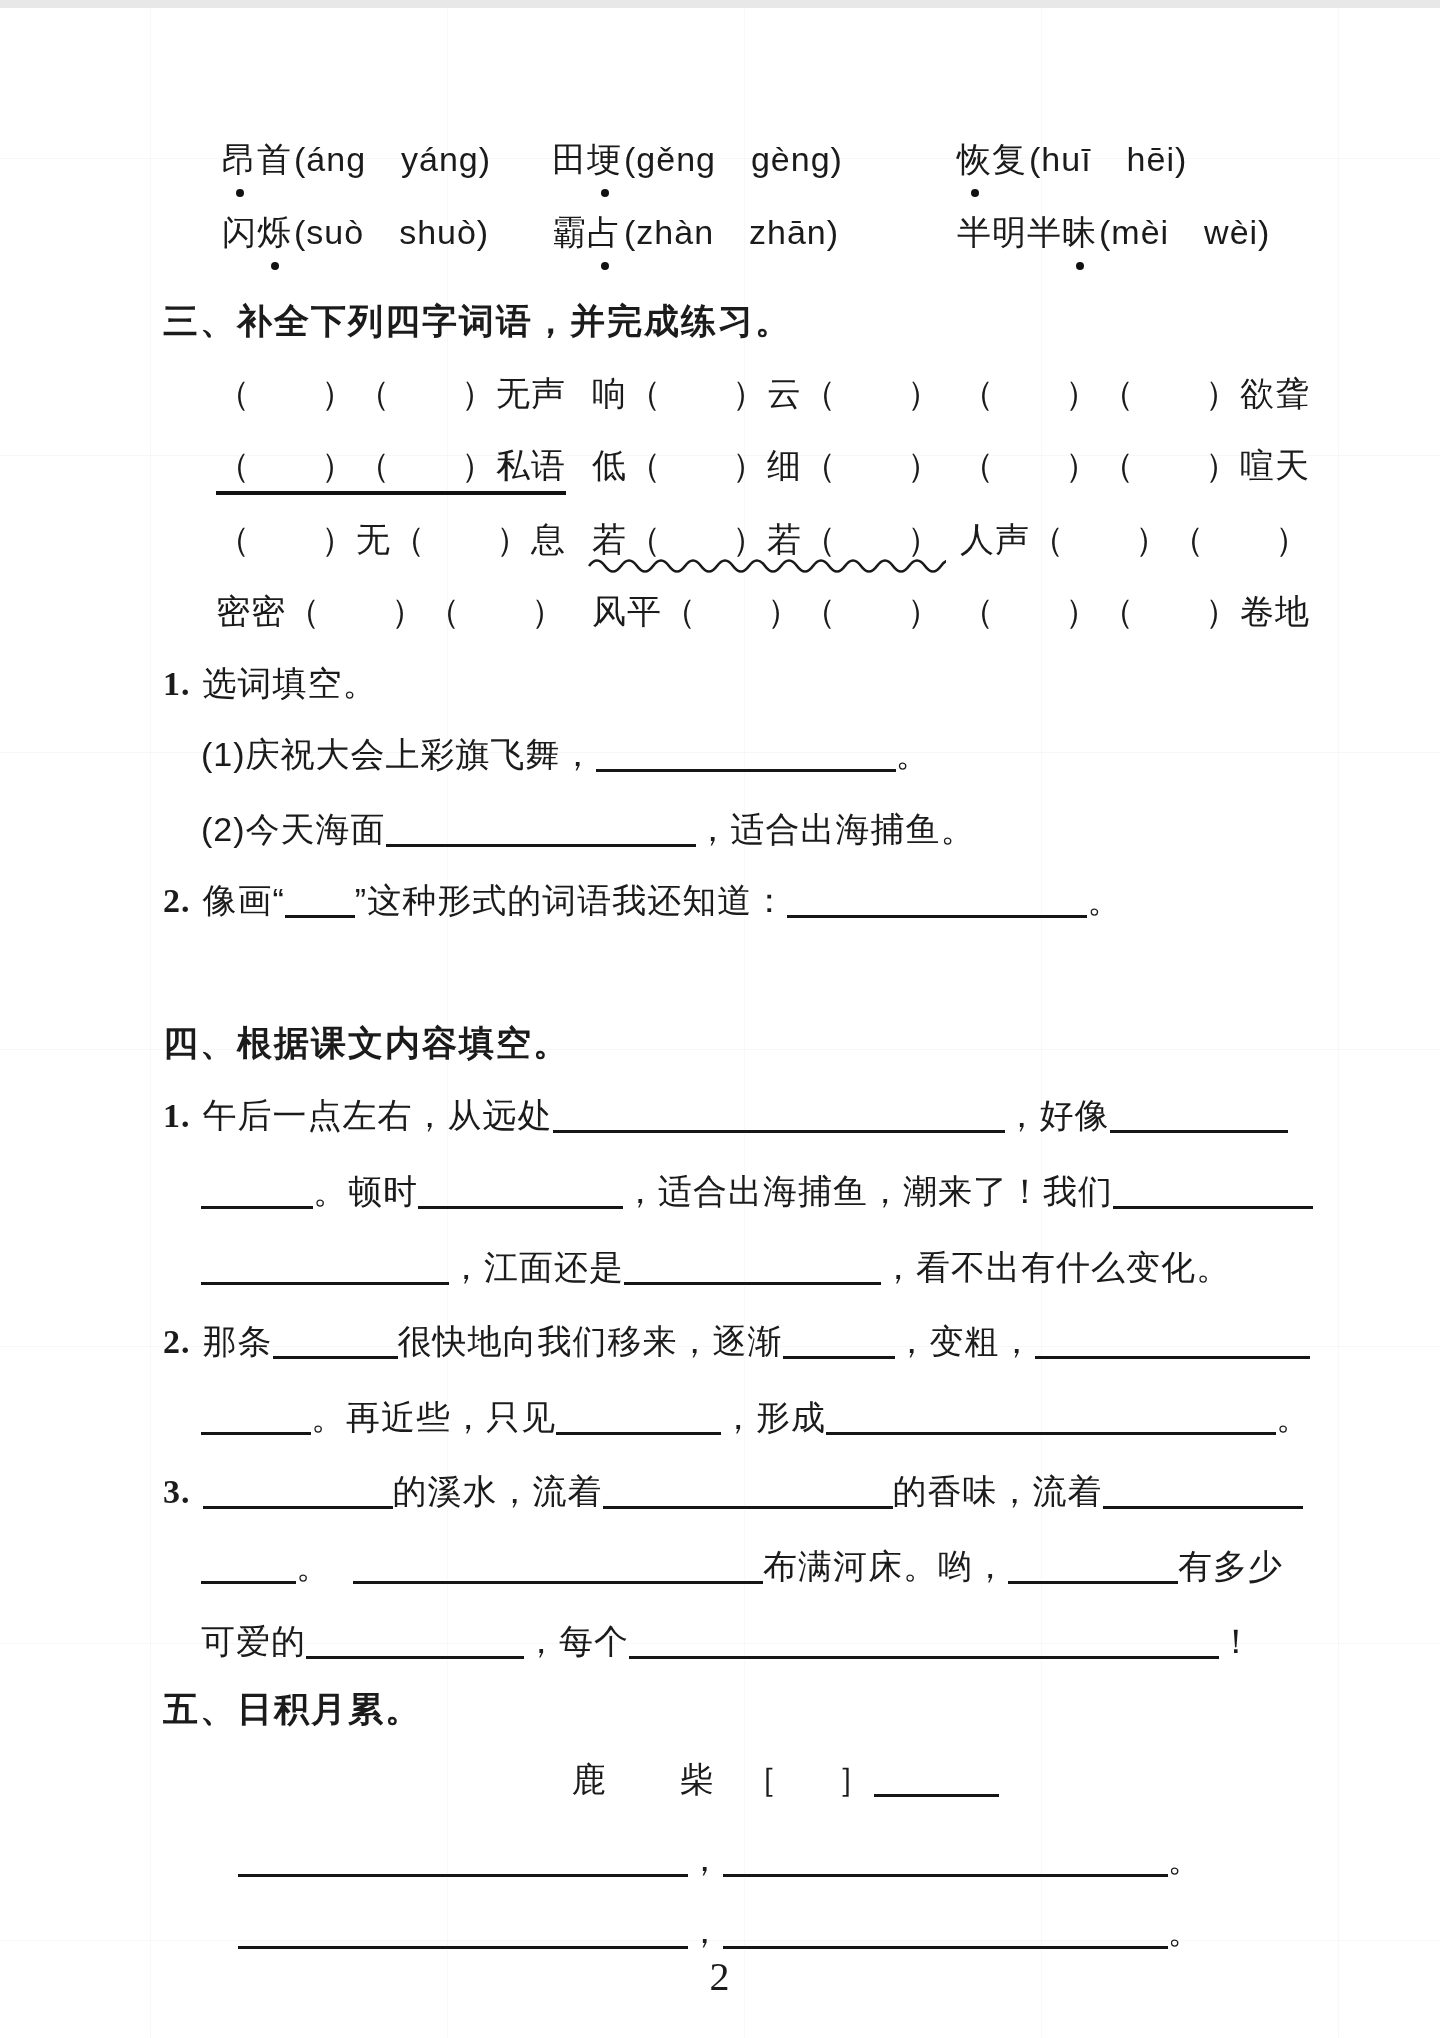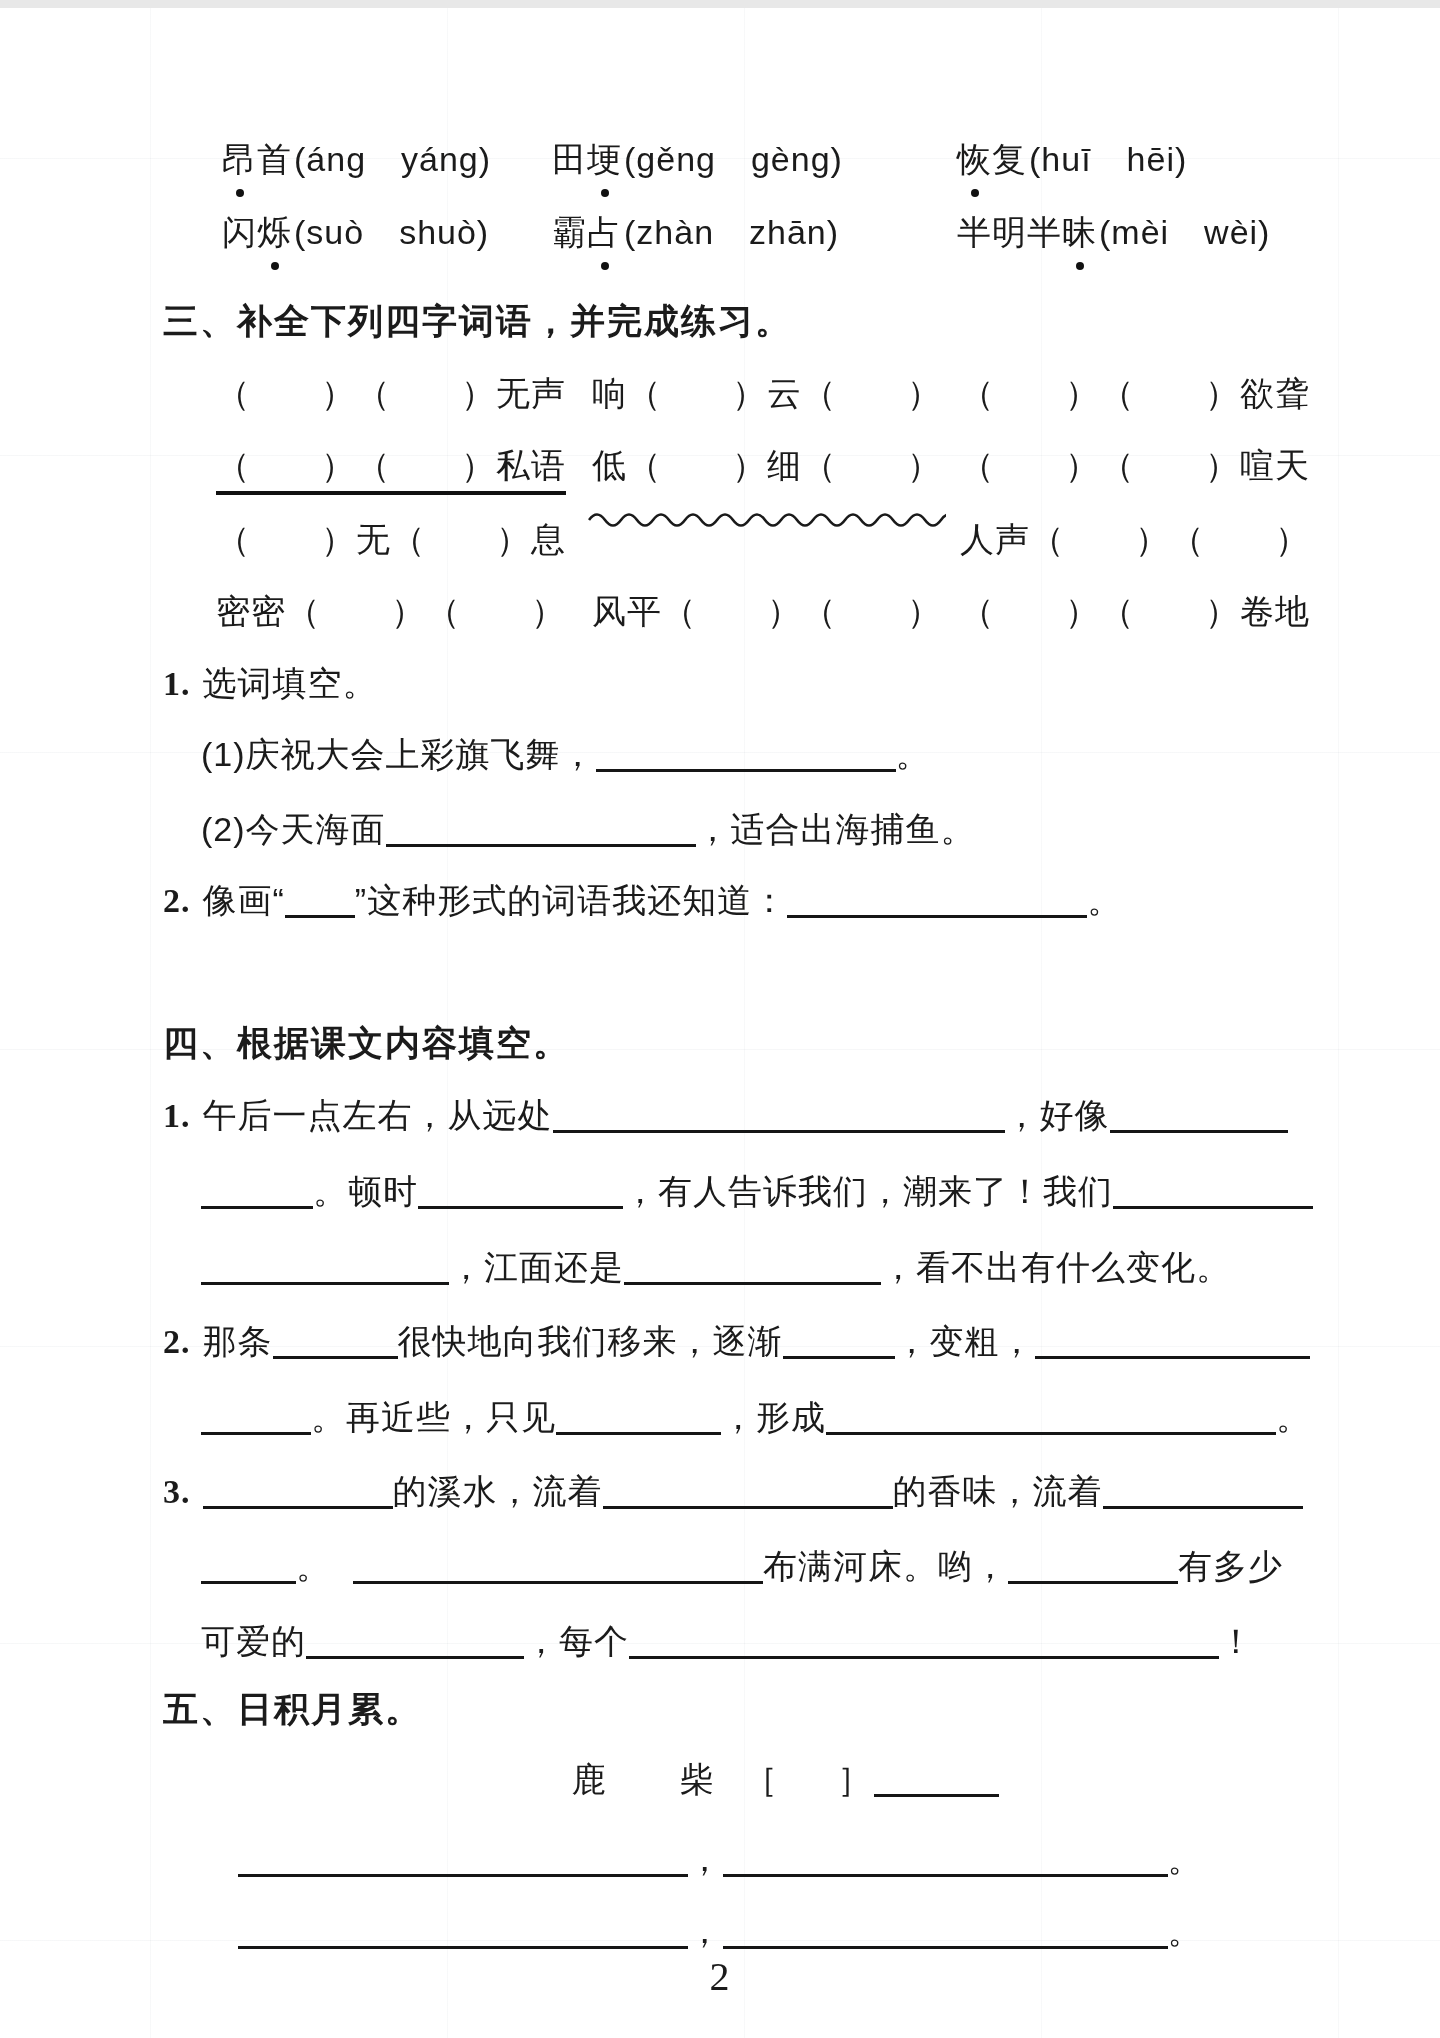--- a/index.html
+++ b/index.html
@@ -54,40 +54,40 @@
       <span class="cell c1"><span>响（　　）云（　　）</span></span>
       <span class="cell c2"><span>（　　）（　　）欲聋</span></span>
     </div>
   <div class="line" style="top:434px">
       <span class="cell c0"><span class="u-solid">（　　）（　　）私语</span></span>
       <span class="cell c1"><span>低（　　）细（　　）</span></span>
       <span class="cell c2"><span>（　　）（　　）喧天</span></span>
     </div>
   <div class="line" style="top:508px">
       <span class="cell c0"><span>（　　）无（　　）息</span></span>
-      <span class="cell c1"><svg width="358" height="16" class="wave-under">
+      <span class="cell c1"><span>若（　　）若（　　）</span><svg width="358" height="16" class="wave-under">
           <path d="M1 8 q 8 -11 16 0 q 8 11 16 0 q 8 -11 16 0 q 8 11 16 0 q 8 -11 16 0 q 8 11 16 0 q 8 -11 16 0 q 8 11 16 0 q 8 -11 16 0 q 8 11 16 0 q 8 -11 16 0 q 8 11 16 0 q 8 -11 16 0 q 8 11 16 0 q 8 -11 16 0 q 8 11 16 0 q 8 -11 16 0 q 8 11 16 0 q 8 -11 16 0 q 8 11 16 0 q 8 -11 16 0 q 8 11 16 0 q 8 -11 16 0" fill="none" stroke="#1a1a1a" stroke-width="2.6"></path>
         </svg></span>
       <span class="cell c2"><span>人声（　　）（　　）</span></span>
     </div>
   <div class="line" style="top:580px">
       <span class="cell c0"><span>密密（　　）（　　）</span></span>
       <span class="cell c1"><span>风平（　　）（　　）</span></span>
       <span class="cell c2"><span>（　　）（　　）卷地</span></span>
     </div>
 
   <div class="line" style="top:652px"><span class="num">1.</span><span class="txt">选词填空。</span></div>
   <div class="line ind" style="top:723px"><span class="txt">(1)庆祝大会上彩旗飞舞，</span><span class="blank" style="width: 300px;"></span><span class="txt">。</span></div>
   <div class="line ind" style="top:798px"><span class="txt">(2)今天海面</span><span class="blank" style="width: 310px;"></span><span class="txt">，适合出海捕鱼。</span></div>
   <div class="line" style="top:869px"><span class="num">2.</span><span class="txt">像画“</span><span class="blank" style="width: 70px;"></span><span class="txt">”这种形式的词语我还知道：</span><span class="blank" style="width: 300px;"></span><span class="txt">。</span></div>
 
   <h2 class="line hd" style="top:1012px">四、根据课文内容填空。</h2>
 
   <div class="line" style="top:1084px"><span class="num">1.</span><span class="txt">午后一点左右，从远处</span><span class="blank" style="width: 452px;"></span><span class="txt">，好像</span><span class="blank" style="width: 178px;"></span></div>
-  <div class="line ind" style="top:1160px"><span class="blank" style="width: 112px;"></span><span class="txt">。顿时</span><span class="blank" style="width: 205px;"></span><span class="txt">，有人告诉我们，潮来了！我们</span><span class="blank" style="width: 200px;"></span></div>
+  <div class="line ind" style="top:1160px"><span class="blank" style="width: 112px;"></span><span class="txt">。顿时</span><span class="blank" style="width: 205px;"></span><span class="txt">，适合出海捕鱼，潮来了！我们</span><span class="blank" style="width: 200px;"></span></div>
   <div class="line ind" style="top:1236px"><span class="blank" style="width: 248px;"></span><span class="txt">，江面还是</span><span class="blank" style="width: 257px;"></span><span class="txt">，看不出有什么变化。</span></div>
   <div class="line" style="top:1310px"><span class="num">2.</span><span class="txt">那条</span><span class="blank" style="width: 125px;"></span><span class="txt">很快地向我们移来，逐渐</span><span class="blank" style="width: 112px;"></span><span class="txt">，变粗，</span><span class="blank" style="width: 275px;"></span></div>
   <div class="line ind" style="top:1386px"><span class="blank" style="width: 110px;"></span><span class="txt">。再近些，只见</span><span class="blank" style="width: 165px;"></span><span class="txt">，形成</span><span class="blank" style="width: 450px;"></span><span class="txt">。</span></div>
   <div class="line" style="top:1460px"><span class="num">3.</span><span class="blank" style="width: 190px;"></span><span class="txt">的溪水，流着</span><span class="blank" style="width: 290px;"></span><span class="txt">的香味，流着</span><span class="blank" style="width: 200px;"></span></div>
   <div class="line ind" style="top:1535px"><span class="blank" style="width: 95px;"></span><span class="txt">。</span><span class="gap" style="width: 22px;"></span><span class="blank" style="width: 410px;"></span><span class="txt">布满河床。哟，</span><span class="blank" style="width: 170px;"></span><span class="txt">有多少</span></div>
   <div class="line ind" style="top:1610px"><span class="txt">可爱的</span><span class="blank" style="width: 218px;"></span><span class="txt">，每个</span><span class="blank" style="width: 590px;"></span><span class="txt">！</span></div>
 
   <h2 class="line hd" style="top:1678px">五、日积月累。</h2>
 
   <div class="line center poemtitle" style="top:1748px"><span class="txt">鹿　　柴</span><span class="gap" style="width: 28px;"></span><span class="txt">［</span><span class="gap" style="width: 58px;"></span><span class="txt">］</span><span class="blank" style="width: 125px;"></span></div>

